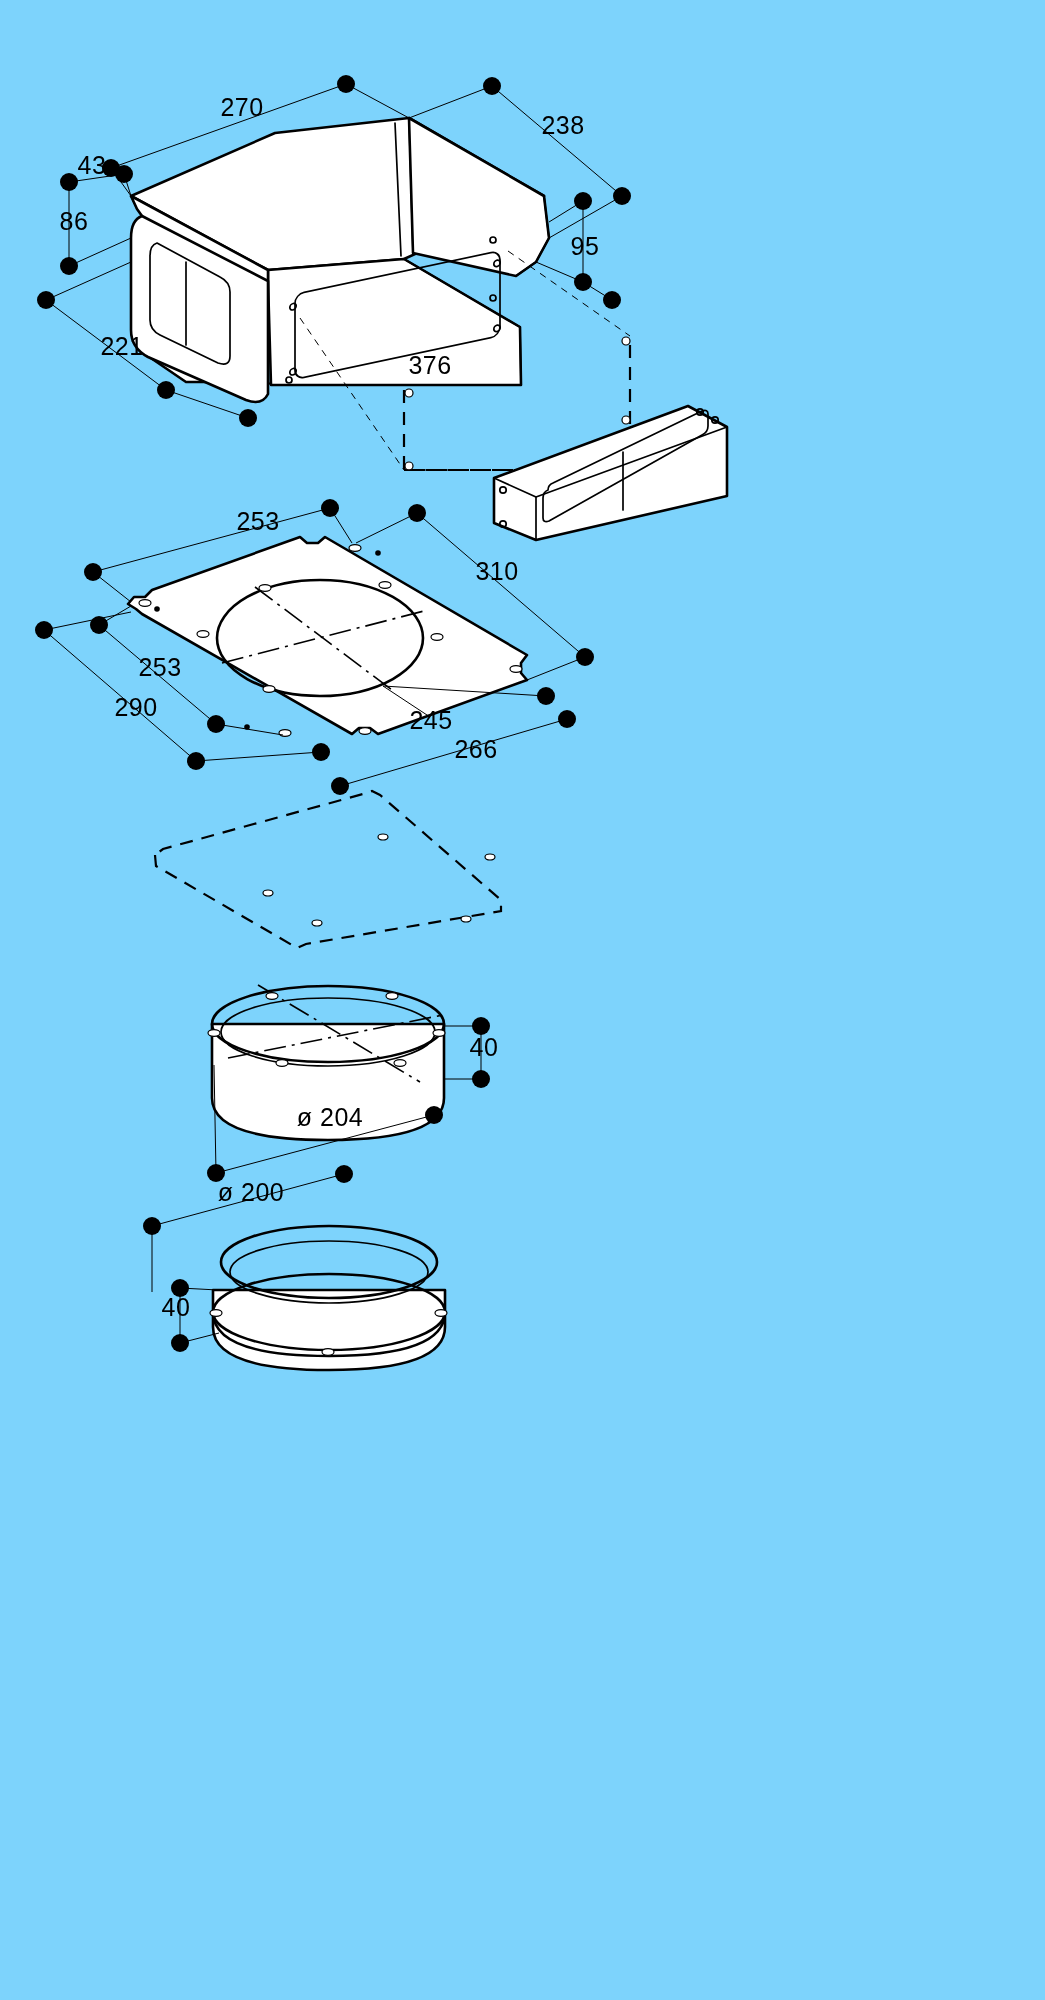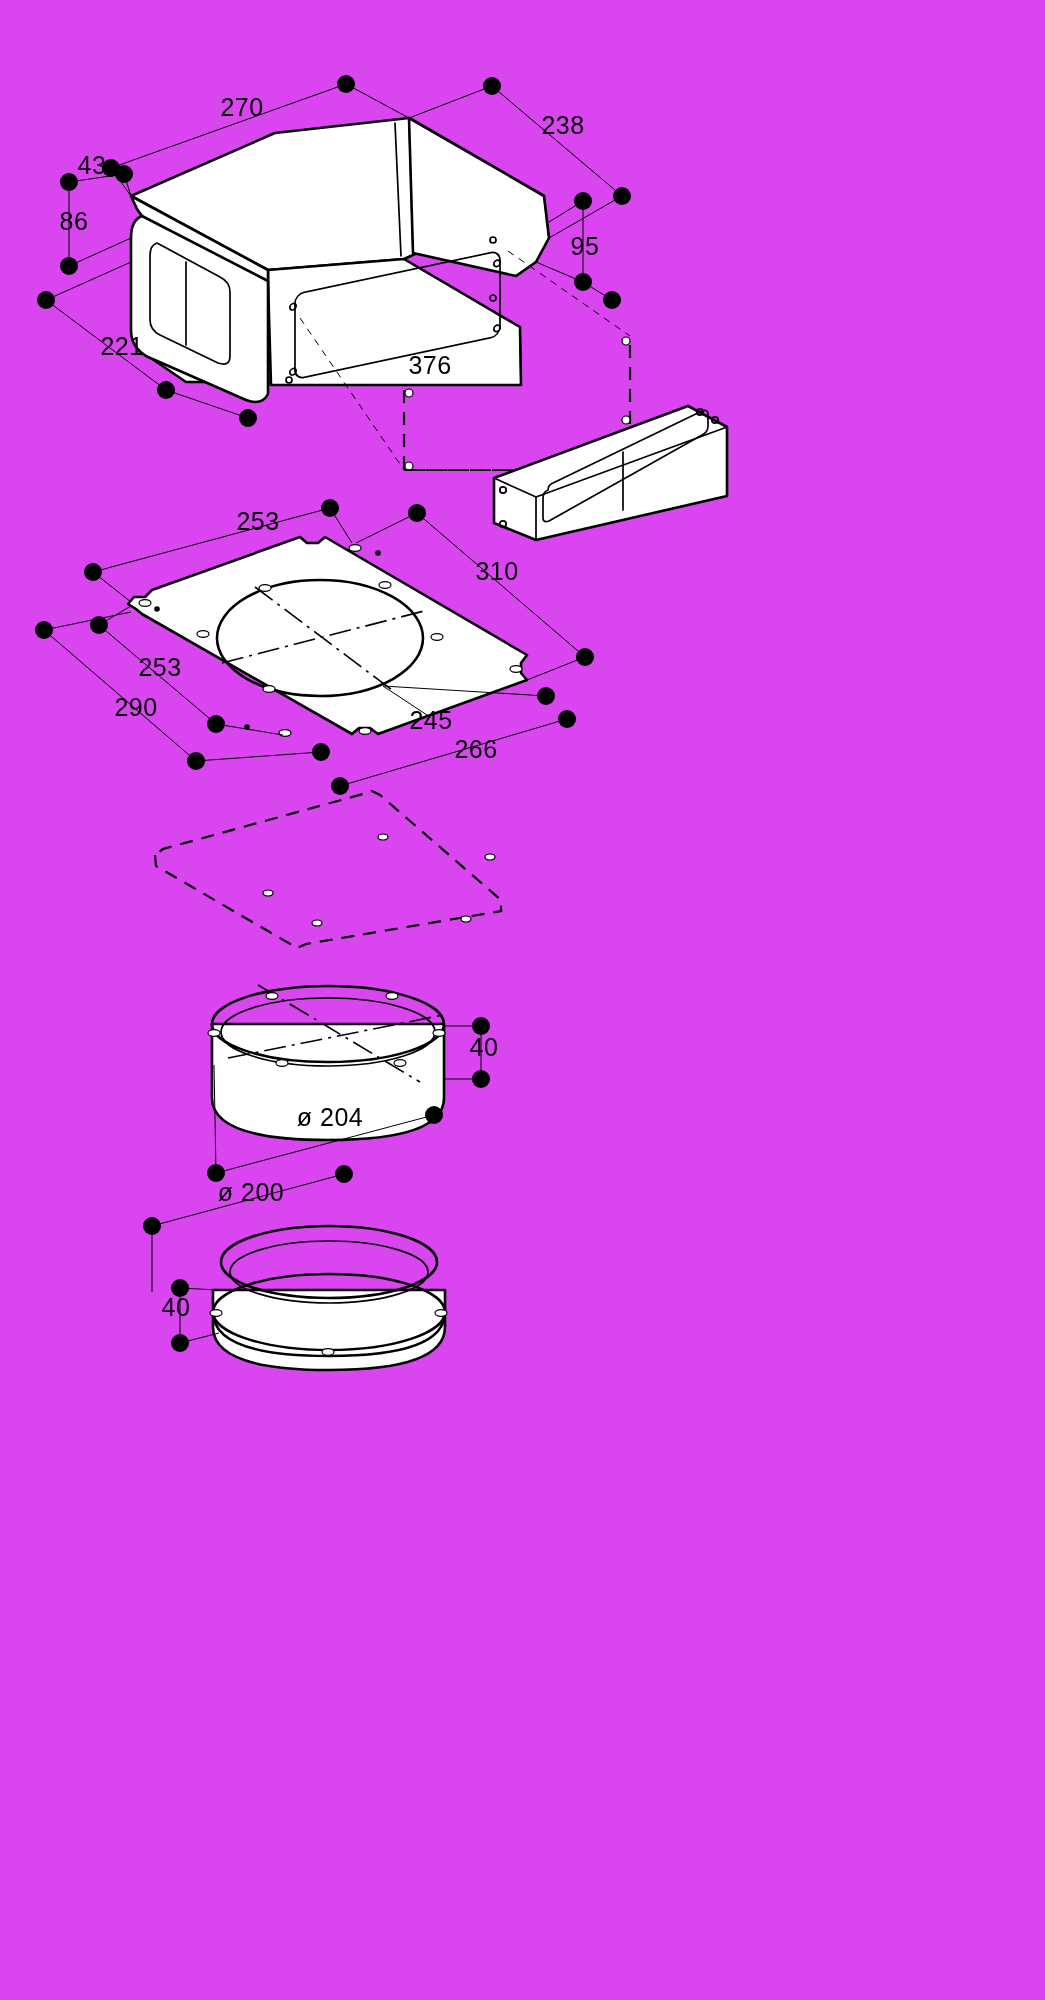--- a/index.html
+++ b/index.html
@@ -1,17 +1,17 @@
 <!DOCTYPE html>
 <html><head>
 <meta charset="utf-8">
 <style>
   html,body{margin:0;padding:0;background:#ffffff;}
   body{font-family:"Liberation Sans",sans-serif;}
-  #sheet{position:relative;width:1045px;height:2000px;background:#d946ef;overflow:hidden;}
+  #sheet{position:relative;width:1045px;height:2000px;background:#7dd3fc;overflow:hidden;}
   #sheet svg{position:absolute;left:0;top:0;}
   .dimtext{font-family:"Liberation Sans",sans-serif;font-size:25px;fill:#000;letter-spacing:0.5px;}
 </style>
 </head>
 <body>
 
 <div id="sheet">
 
 <svg width="1045" height="2000" viewBox="0 0 1045 2000">
 

